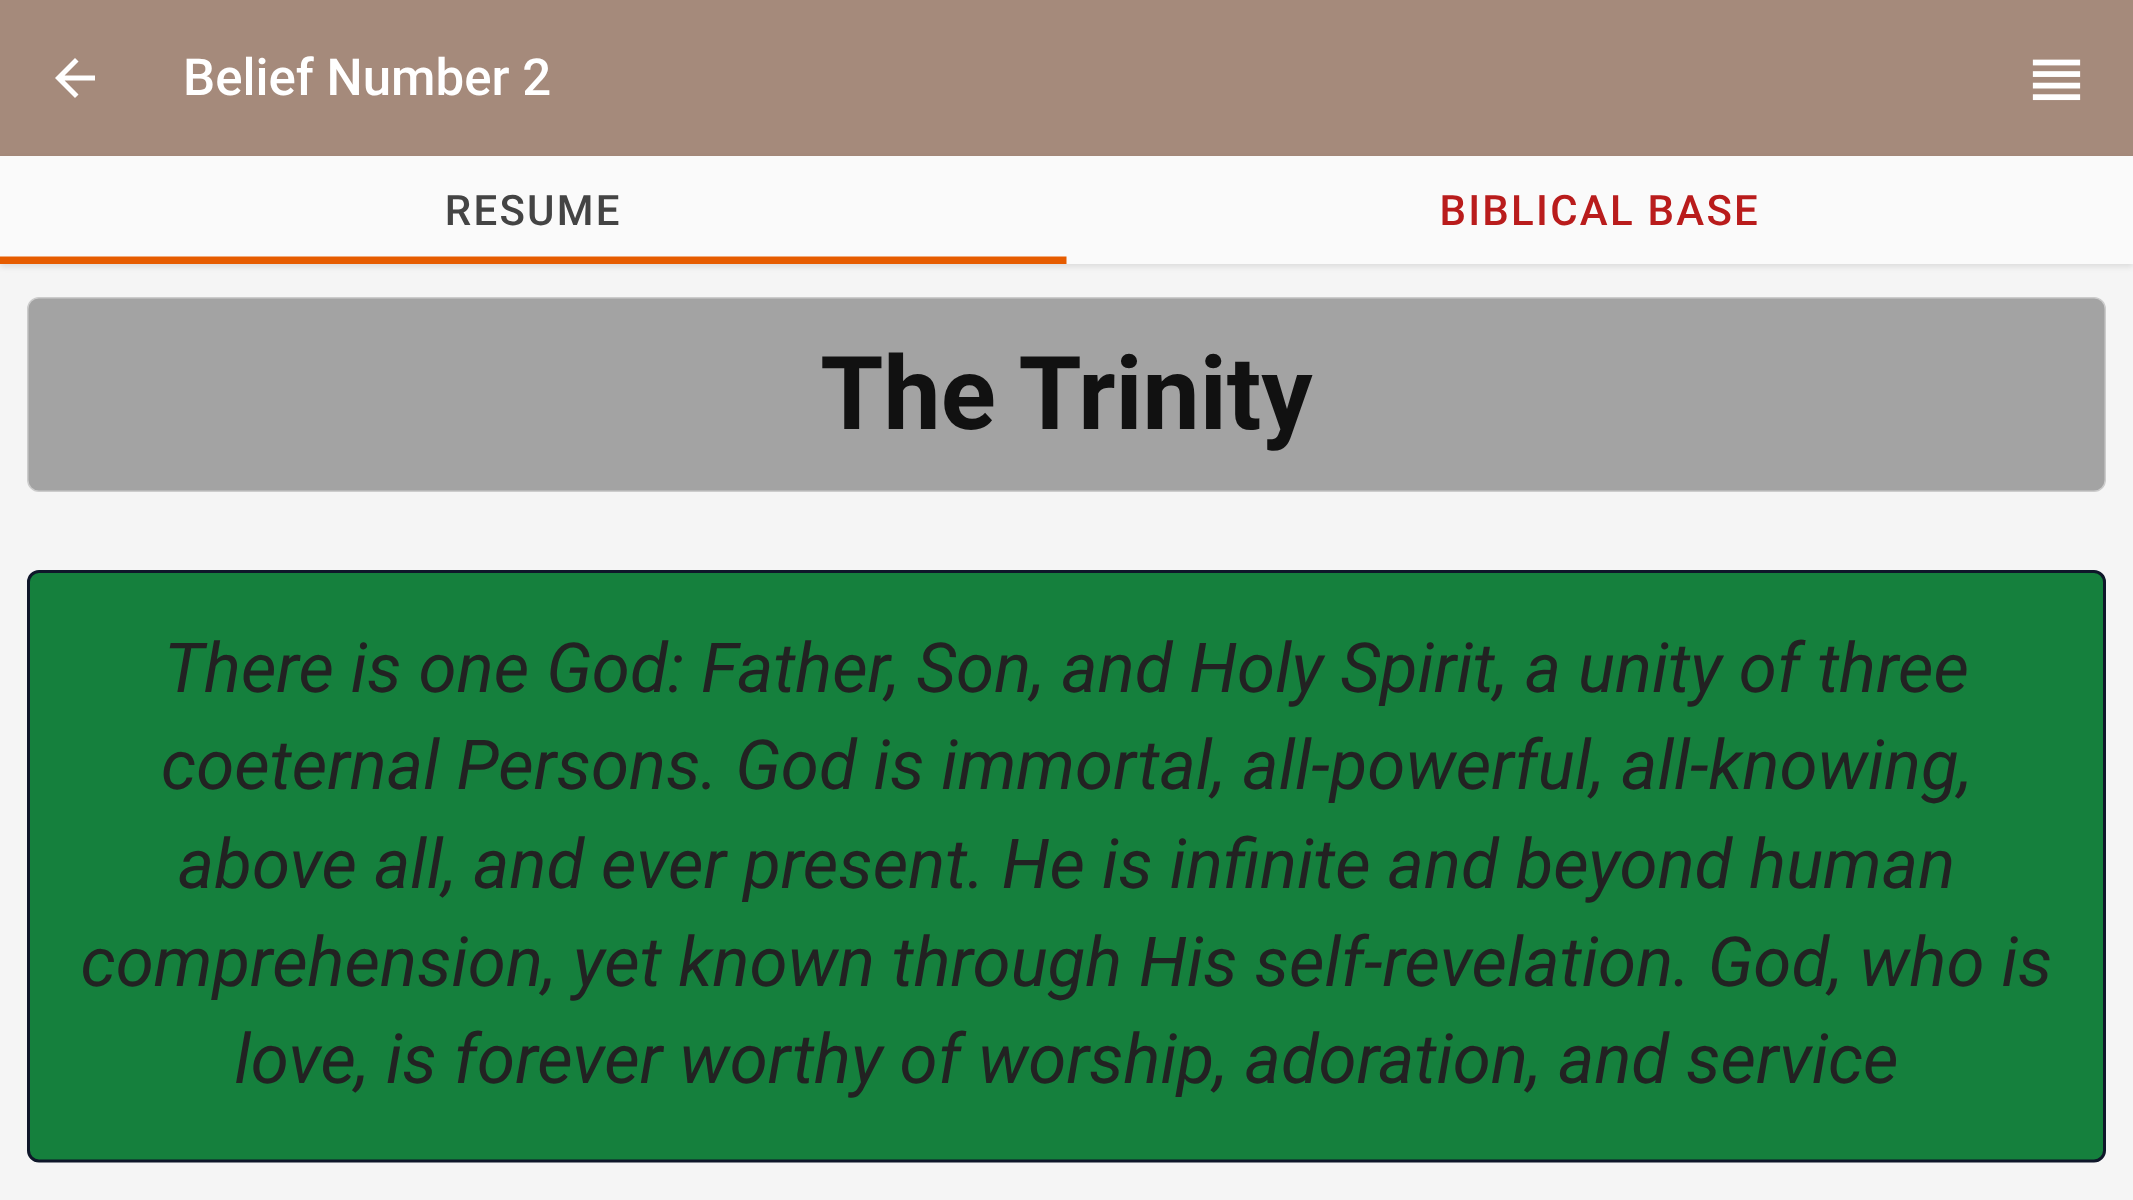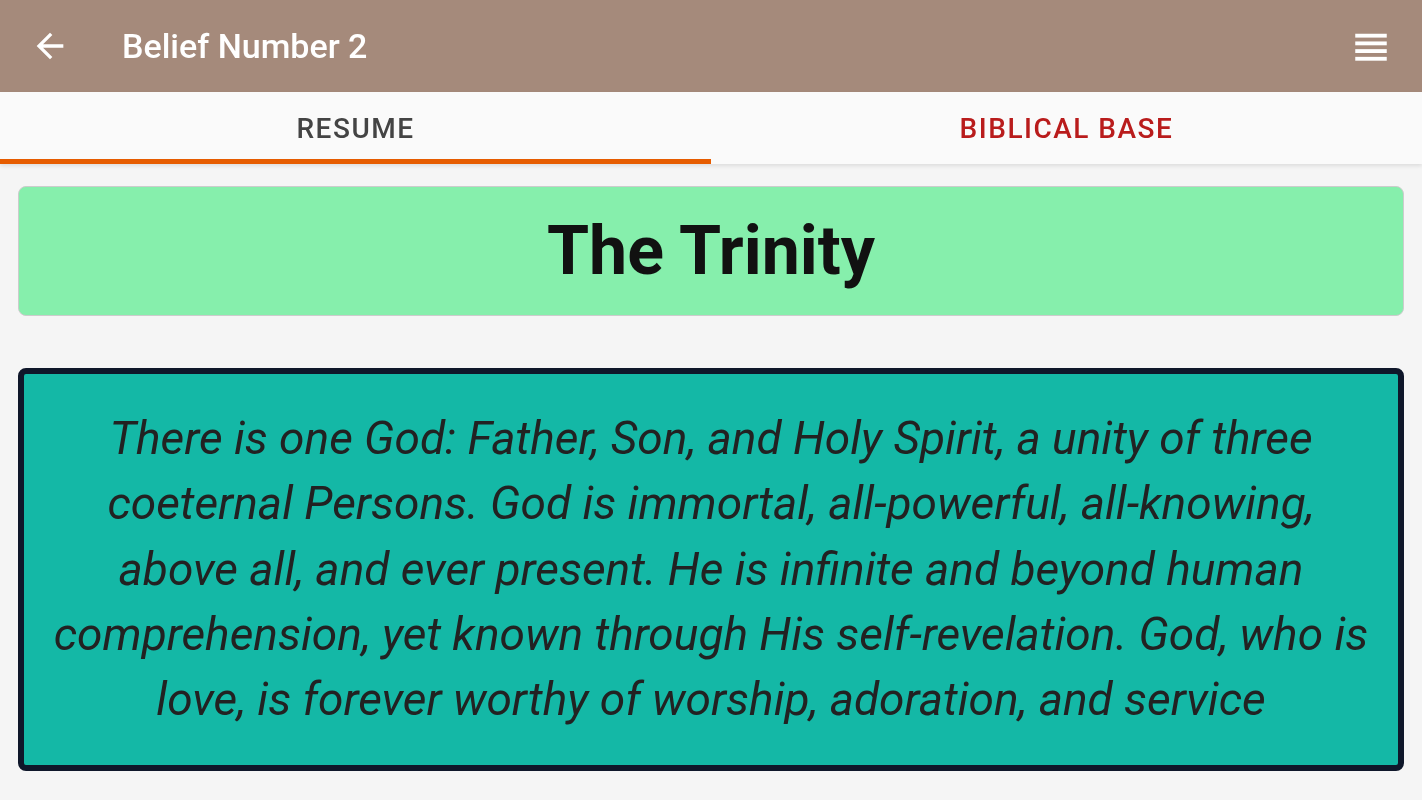--- a/index.html
+++ b/index.html
@@ -9,21 +9,21 @@
     }
     body {
       font-family: -apple-system, BlinkMacSystemFont, 'Segoe UI', Roboto, Helvetica, Arial, sans-serif;
       width: 1422px;
       height: 800px;
       background: #f5f5f5;
       overflow: hidden;
     }
     .header {
       background: #a58a7b;
-      height: 92px;
+      height: 104px;
       display: flex;
       align-items: center;
       padding: 0 30px;
       box-shadow: 0 2px 4px rgba(0,0,0,0.2);
     }
     .back-button {
       display: flex;
       align-items: center;
       justify-content: center;
       cursor: pointer;
@@ -78,35 +78,35 @@
       bottom: 0;
       left: 0;
       right: 0;
       height: 5px;
       background: #e65c00;
     }
     .content {
       padding: 22px 18px;
     }
     .title-card {
-      background: #86efac;
+      background: #a3a3a3;
       border: 1px solid #ccc;
       border-radius: 8px;
       padding: 24px;
       text-align: center;
       margin-bottom: 52px;
     }
     .title-card h1 {
       font-size: 68px;
       font-weight: 700;
       color: #111;
     }
     .description-card {
-      background: #14b8a6;
-      border: 6px solid #0f172a;
+      background: #15803d;
+      border: 2px solid #0f172a;
       border-radius: 8px;
       padding: 32px 28px;
     }
     .description-card p {
       font-size: 46px;
       font-style: italic;
       line-height: 1.42;
       text-align: center;
       color: #222;
     }

